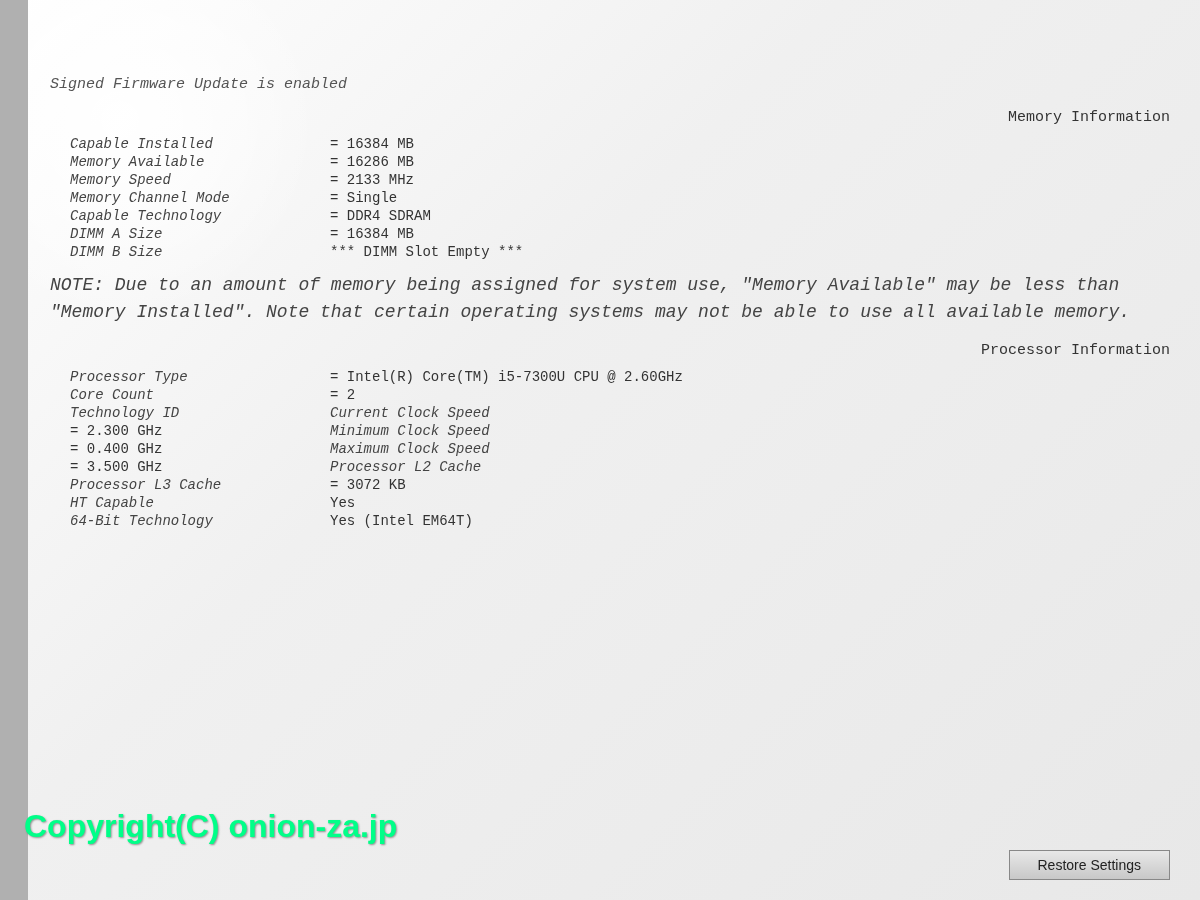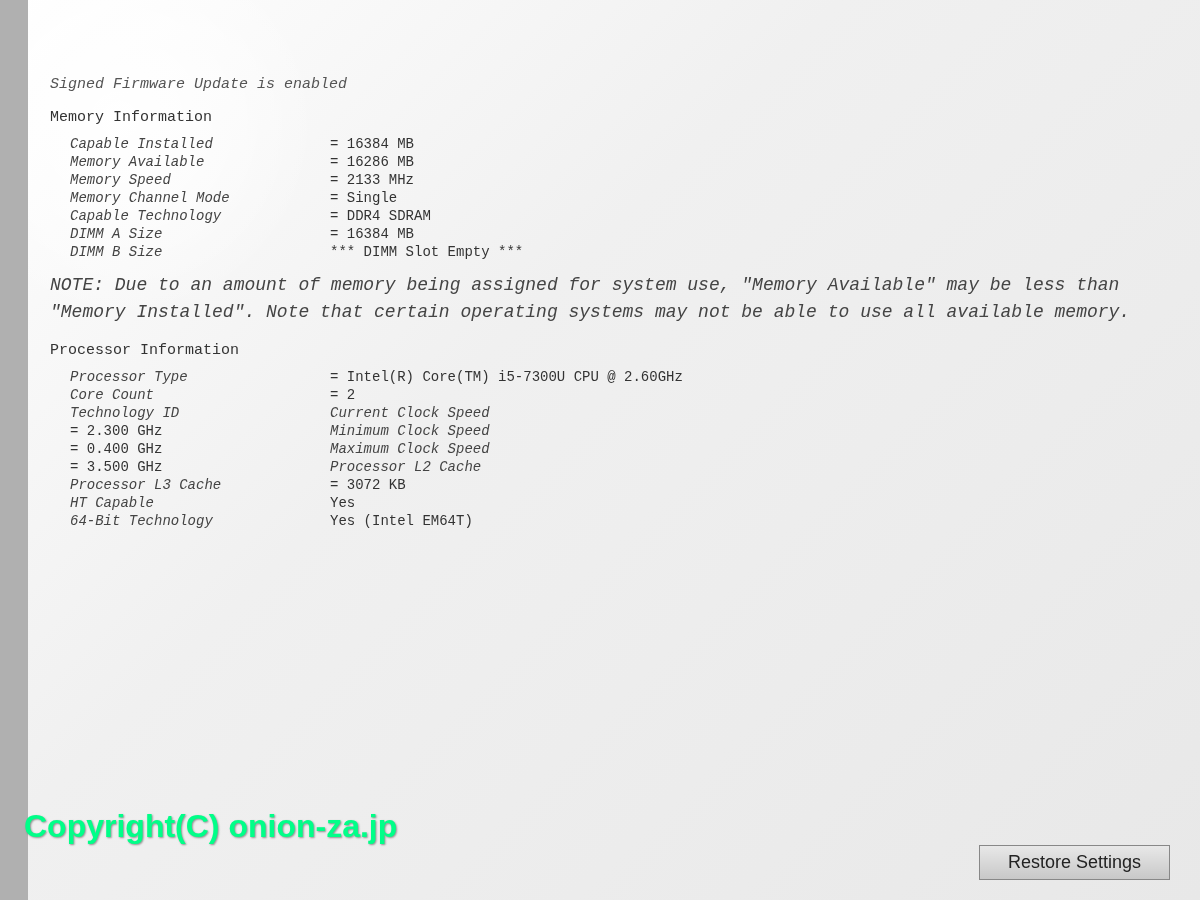--- a/index.html
+++ b/index.html
@@ -45,21 +45,21 @@
       color: #555;
       padding: 8px 0 16px 0;
       font-style: italic;
     }
 
     .section {
       margin-bottom: 16px;
     }
 
     .section-title {
-      text-align: left;
+      text-align: right;
       font-size: 15px;
       color: #333;
       margin-bottom: 10px;
       font-weight: normal;
     }
 
     .info-table {
       display: grid;
       grid-template-columns: 260px auto;
       row-gap: 2px;
@@ -101,21 +101,21 @@
       z-index: 10;
     }
 
     .restore-btn {
       position: absolute;
       bottom: 20px;
       right: 30px;
       background: linear-gradient(180deg, #e8e8e8, #c8c8c8);
       border: 1px solid #888;
       padding: 6px 28px;
-      font-size: 18px;
+      font-size: 14px;
       color: #222;
       cursor: pointer;
       font-family: Arial, sans-serif;
     }
 
     
     .left-border {
       position: absolute;
       top: 0;
       left: 0;

